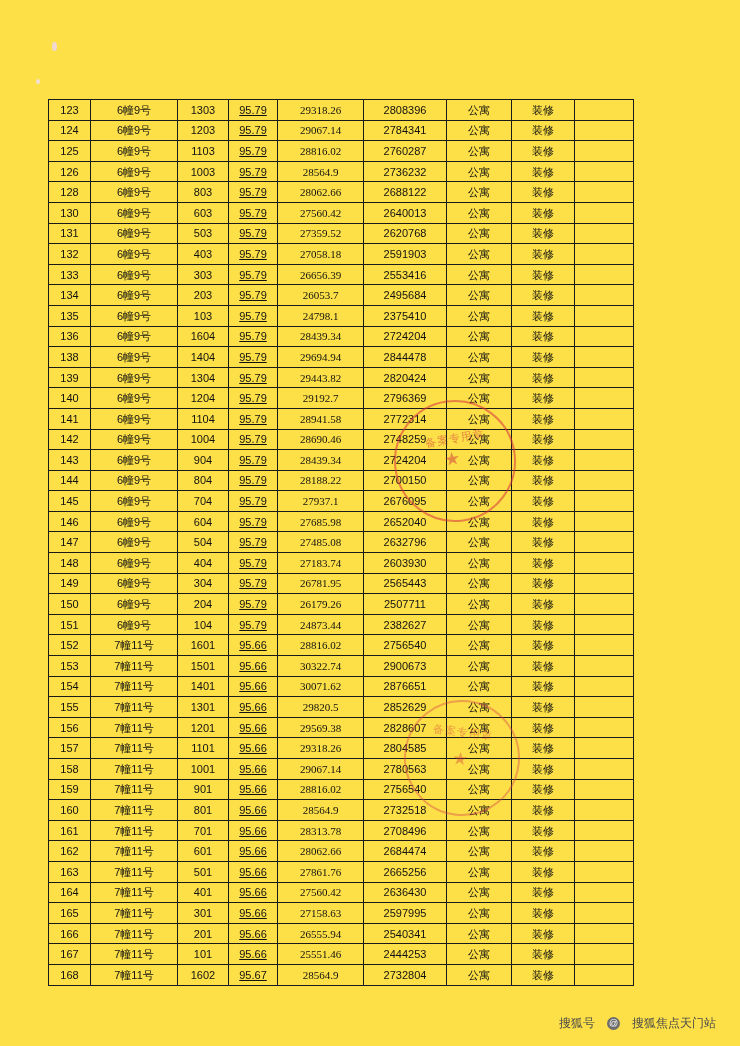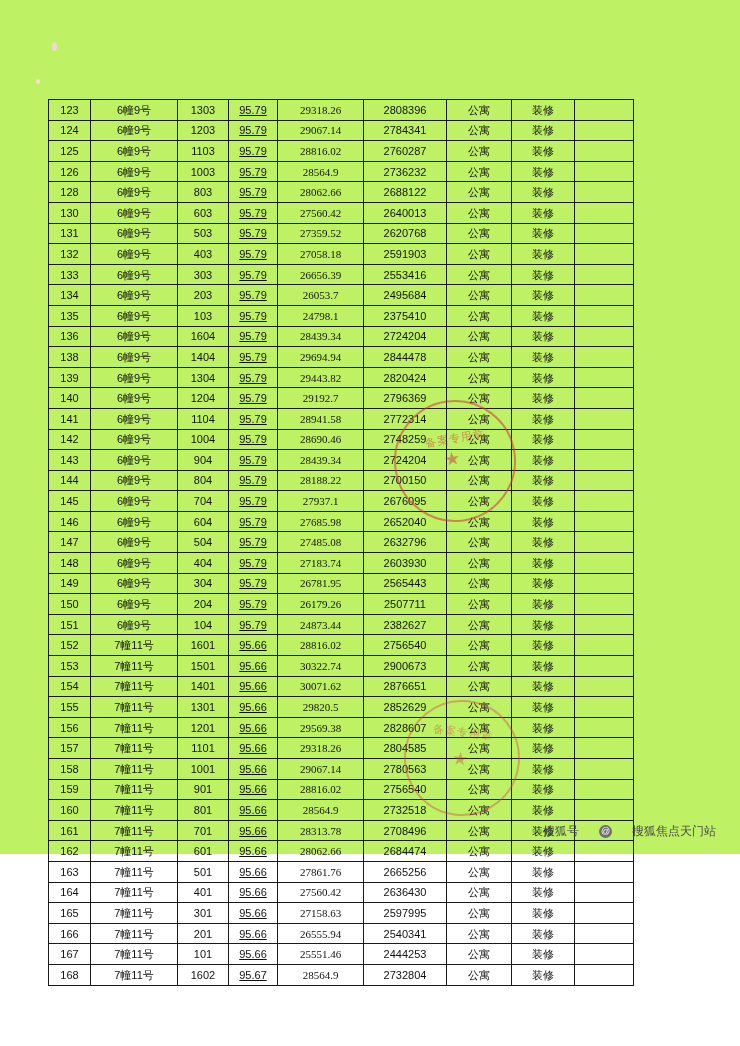--- a/index.html
+++ b/index.html
@@ -11,22 +11,22 @@
     height: 1046px;
     background: #ffffff;
     font-family: "Liberation Sans", sans-serif;
     position: relative;
     overflow: hidden;
   }
 
   .page {
     position: relative;
     width: 740px;
-    height: 854px;
-    background: #bef264;
+    height: 1046px;
+    background: #fde047;
   }
 
   
   .speck {
     position: absolute;
     background: #e8d9d6;
     border-radius: 50%;
   }
   .speck.s1 { left: 52px; top: 42px;  width: 5px; height: 9px; background:#f0d8d4; }
   .speck.s2 { left: 36px; top: 79px;  width: 4px; height: 5px; background:#f3dedb; }
@@ -112,21 +112,21 @@
   }
   .seal-star-1 { left: 444px; top: 448px; transform: rotate(-8deg); }
   .seal-star-2 { left: 452px; top: 748px; transform: rotate(6deg); opacity: .38; }
 
   .footer {
     position: absolute;
     right: 24px;
     bottom: 14px;
     display: flex;
     align-items: center;
-    gap: 20px;
+    gap: 12px;
     font-size: 12px;
     color: #555;
   }
   .footer .sep-dot {
     display: inline-block;
     width: 13px; height: 13px;
     border-radius: 50%;
     background: #6d6d6d;
     color: #fff;
     font-size: 9px;

